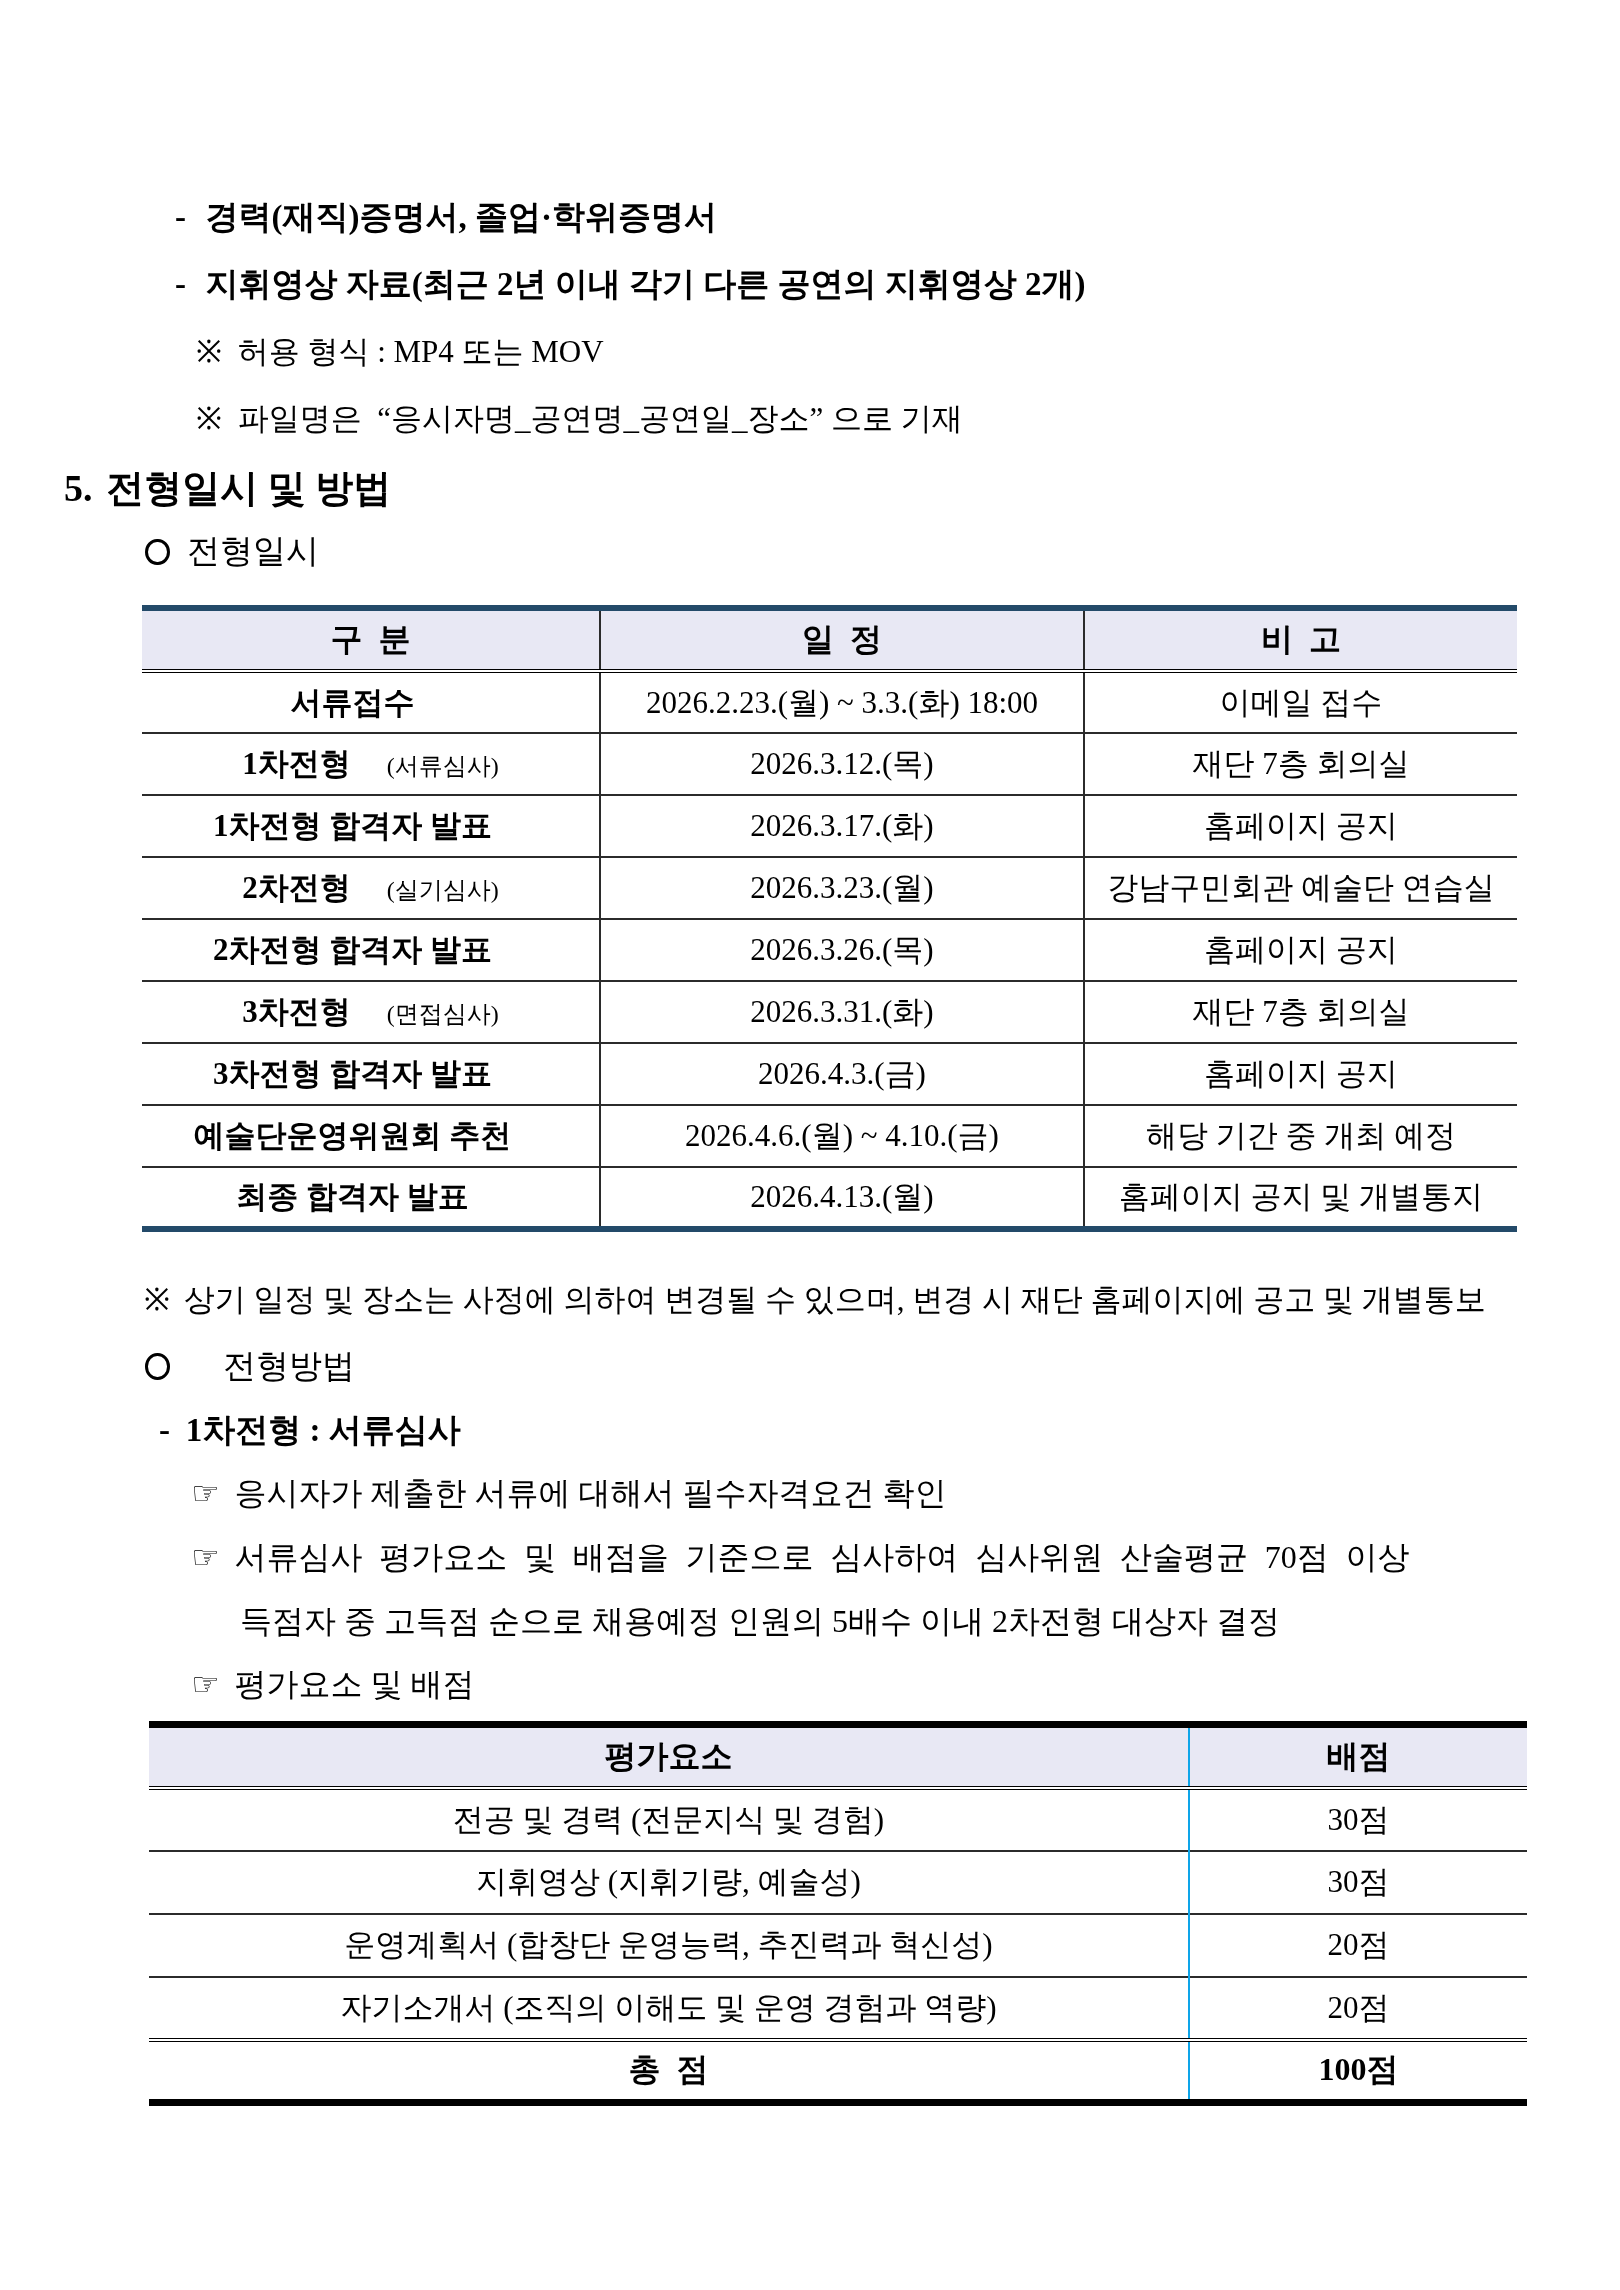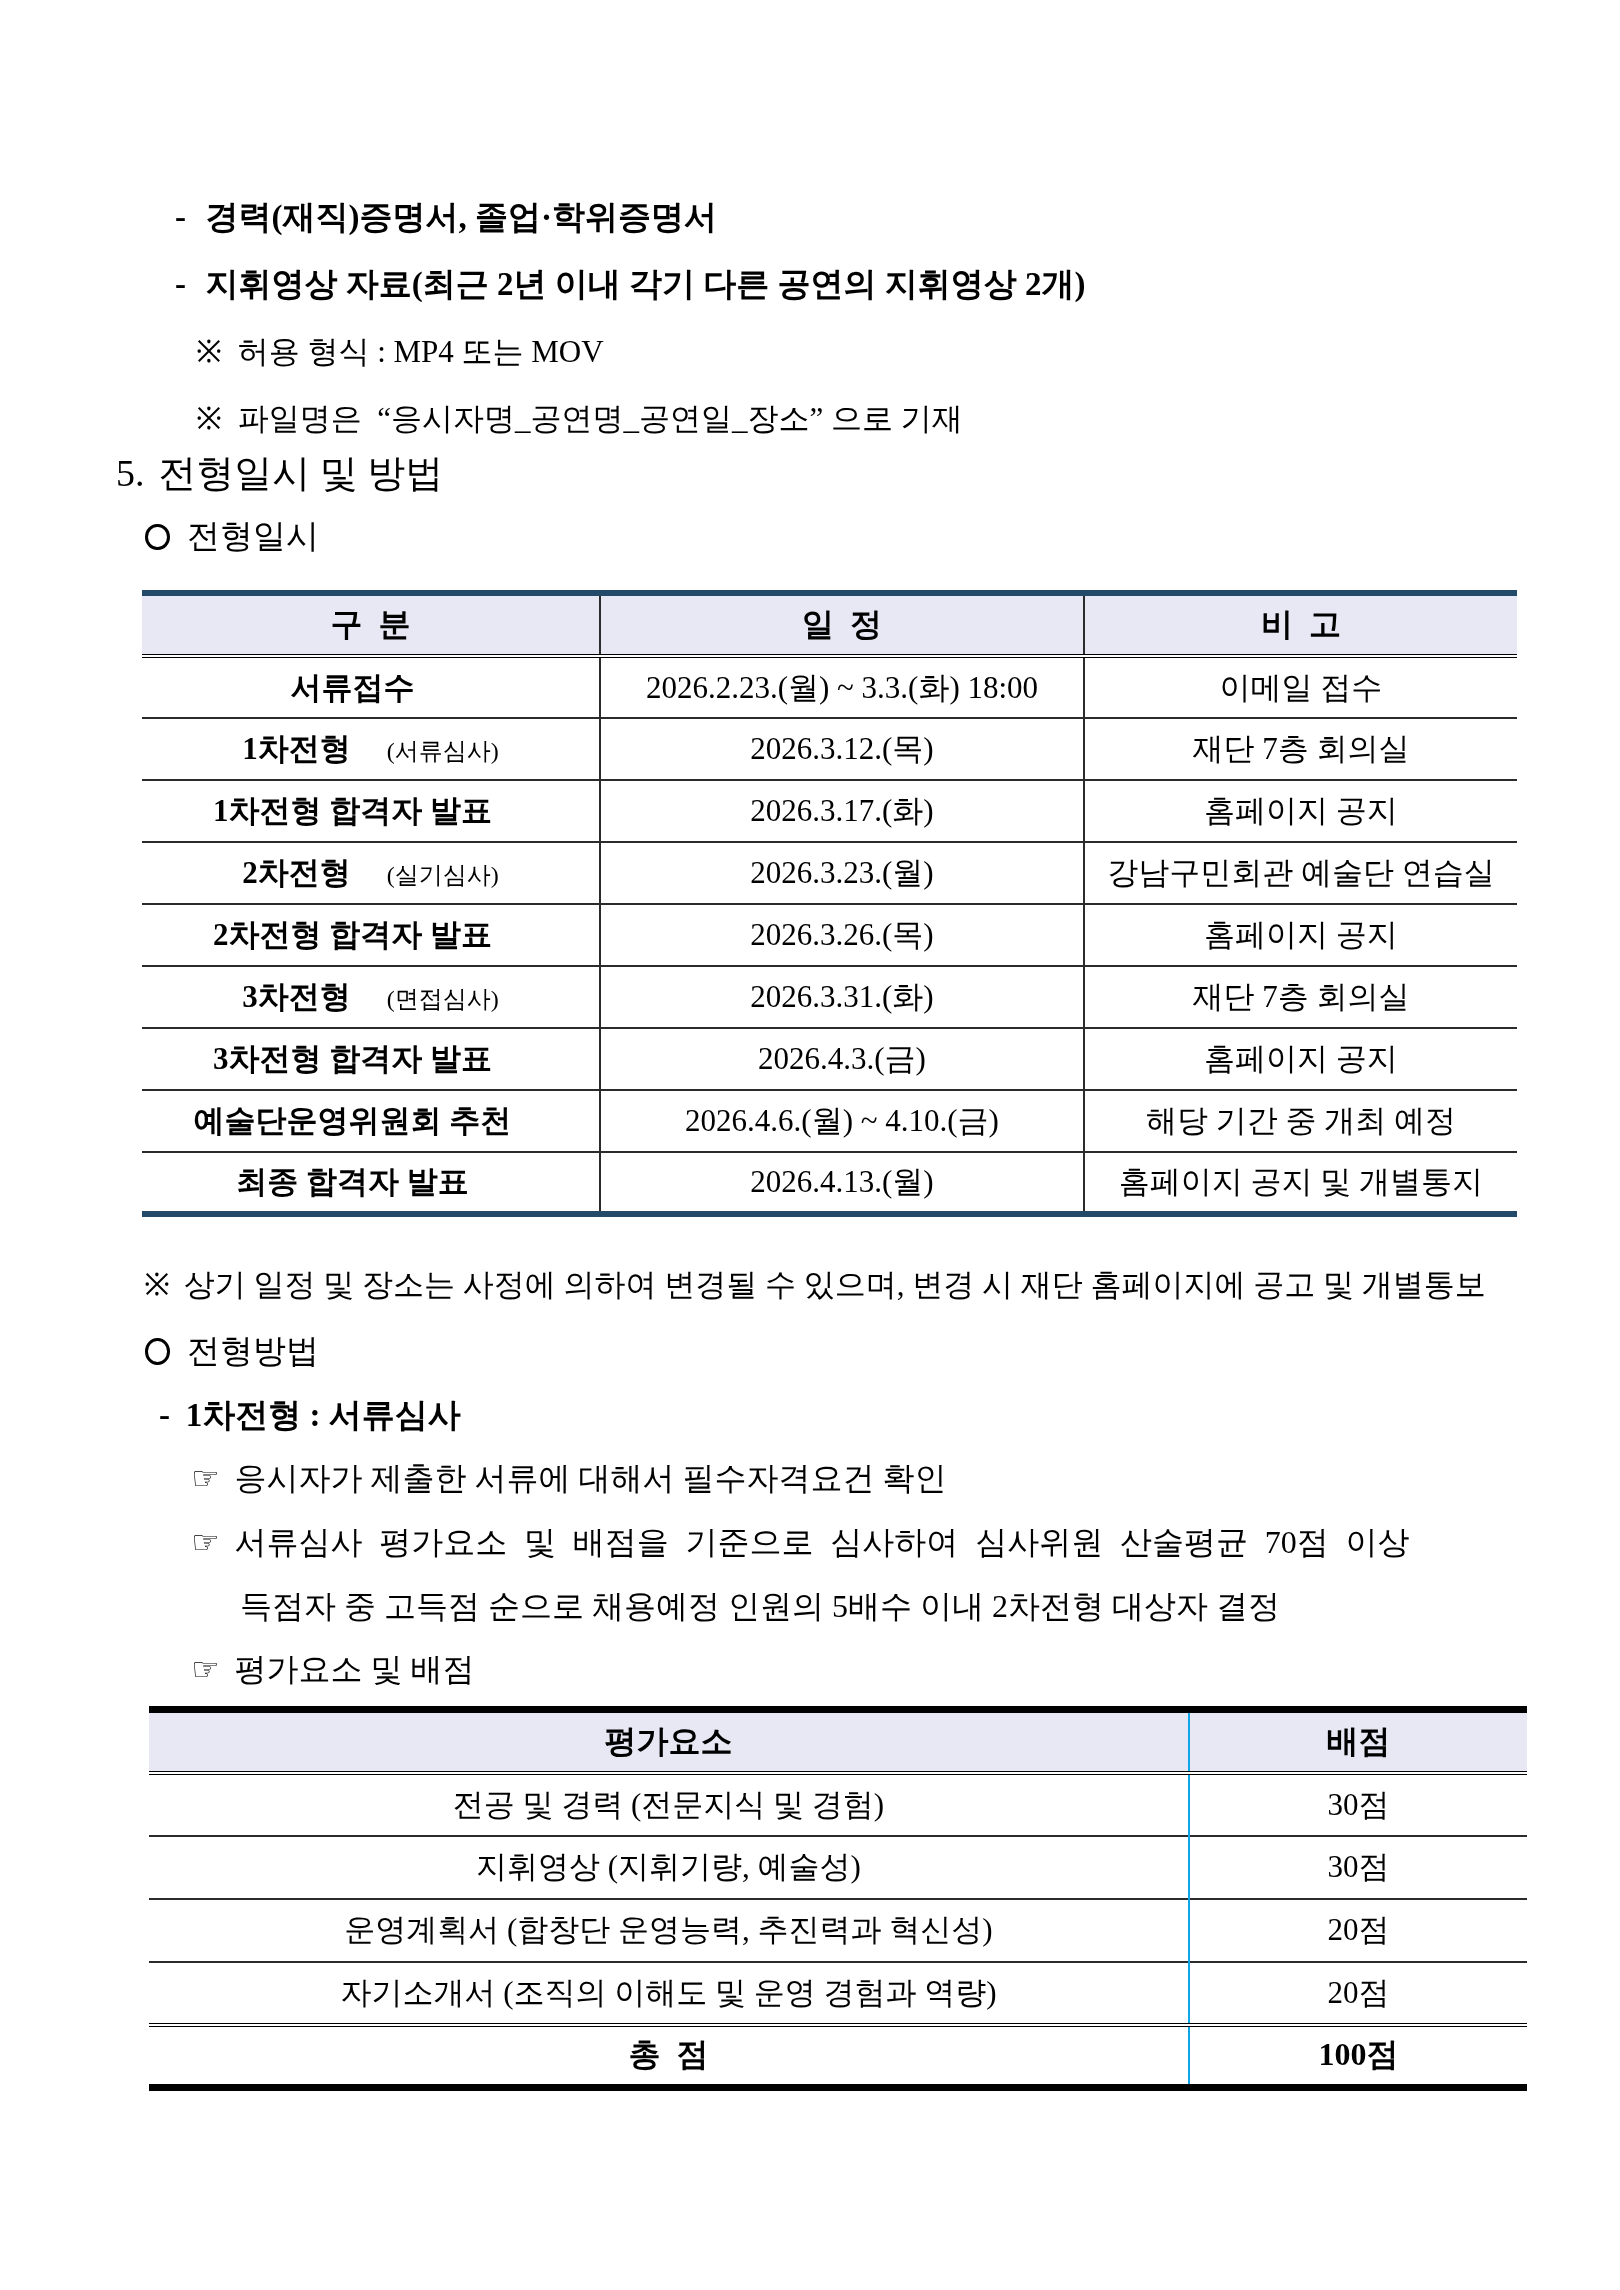--- a/index.html
+++ b/index.html
@@ -31,24 +31,24 @@
     padding-left: 196px;
     font-size: 31px;
     line-height: 47px;
     margin-top: 20px;
     white-space: pre;
   }
   .x-note .marker { display:inline-block; margin-right: 15.7px; }
 
   
   .sec-heading {
-    padding-left: 116px;
-    font-size: 38px; font-weight: normal;
+    padding-left: 64px;
+    font-size: 38px; font-weight: bold;
     line-height: 51px;
-    margin-top: 6px;
+    margin-top: 21px;
     white-space: pre;
   }
   .sec-heading .sec-no { margin-right: 13.7px; }
 
   
   .circle-line {
     padding-left: 145px;
     font-size: 33px;
     line-height: 49px;
     margin-top: 13.7px;
@@ -90,21 +90,21 @@
   
   .footnote {
     padding-left: 144px;
     font-size: 31px;
     line-height: 47px;
     margin-top: 44px;
     white-space: pre;
   }
   .footnote .marker { margin-right: 13.7px; }
 
-  .circle-line.second { margin-top: 18.6px; }
+  .circle-line.second { margin-top: 18.6px; gap: 36px; }
 
   
   .stage-title {
     padding-left: 159px;
     font-size: 33px; font-weight: bold;
     line-height: 47px;
     margin-top: 15.7px;
     white-space: pre;
   }
   .stage-title .marker { margin-right: 15.7px; }

